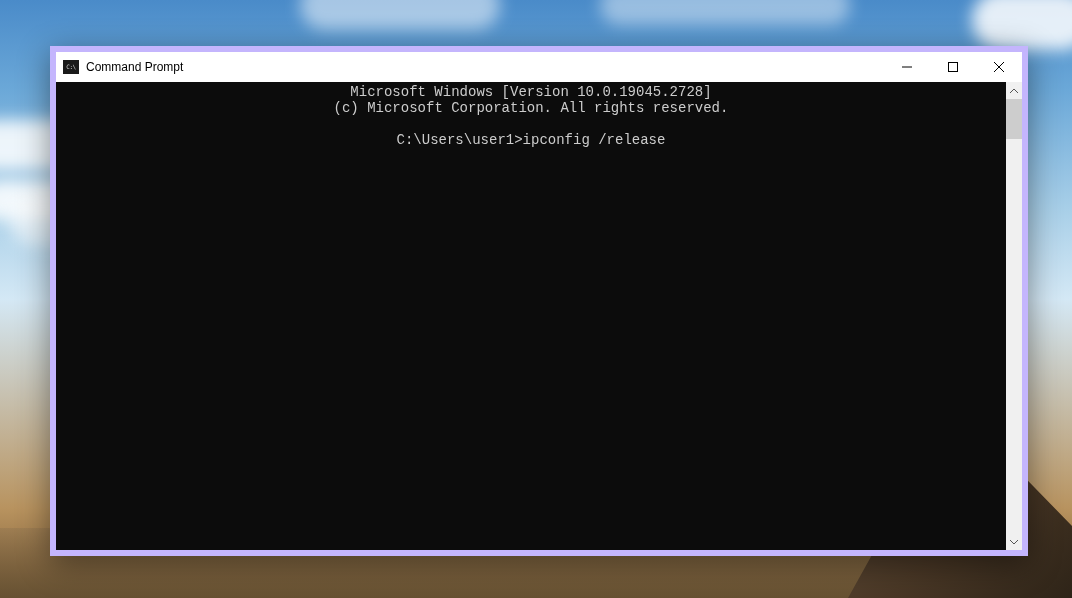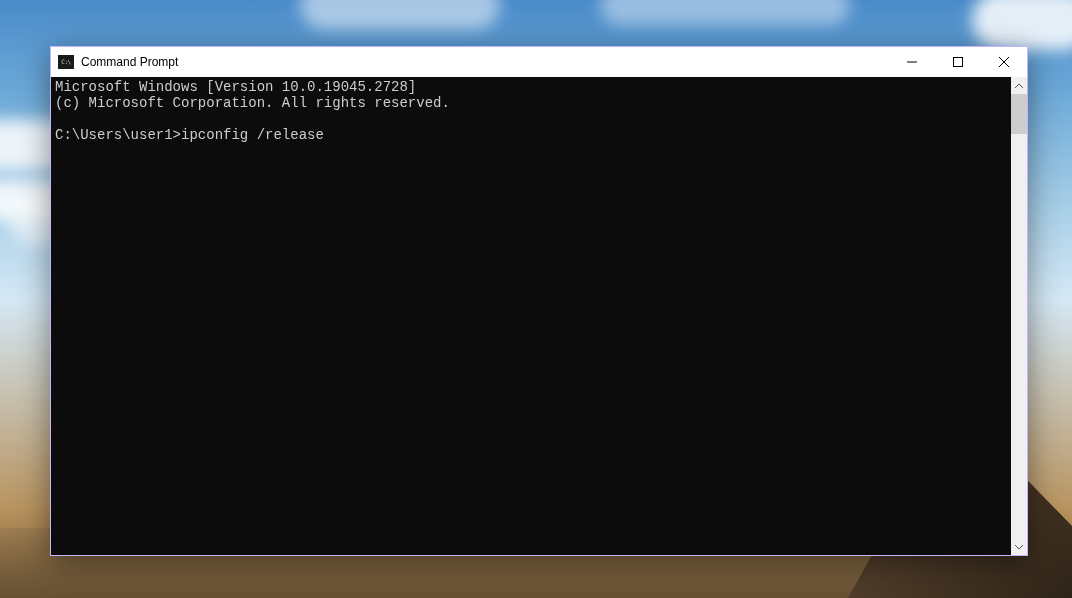--- a/index.html
+++ b/index.html
@@ -52,21 +52,21 @@
       background: linear-gradient(180deg, rgba(150,120,80,0.6) 0%, rgba(100,80,50,0.9) 100%);
     }
     
     .window {
       position: absolute;
       left: 50px;
       top: 46px;
       width: 978px;
       height: 510px;
       background: #ffffff;
-      border: 1px solid #c4b5fd;
+      border: 6px solid #c4b5fd;
       box-shadow: 0 8px 30px rgba(0,0,0,0.45);
       display: flex;
       flex-direction: column;
       z-index: 10;
     }
     
     .titlebar {
       height: 30px;
       background: #ffffff;
       display: flex;
@@ -126,20 +126,21 @@
     .terminal {
       flex: 1;
       background: #0c0c0c;
       color: #cccccc;
       font-family: Consolas, "Courier New", monospace;
       font-size: 14px;
       line-height: 16px;
       padding: 2px 4px;
       white-space: pre;
       overflow: hidden;
+      text-align: center;
     }
     
     .scrollbar {
       width: 16px;
       background: #f0f0f0;
       position: relative;
       display: flex;
       flex-direction: column;
     }
     .sb-btn {

